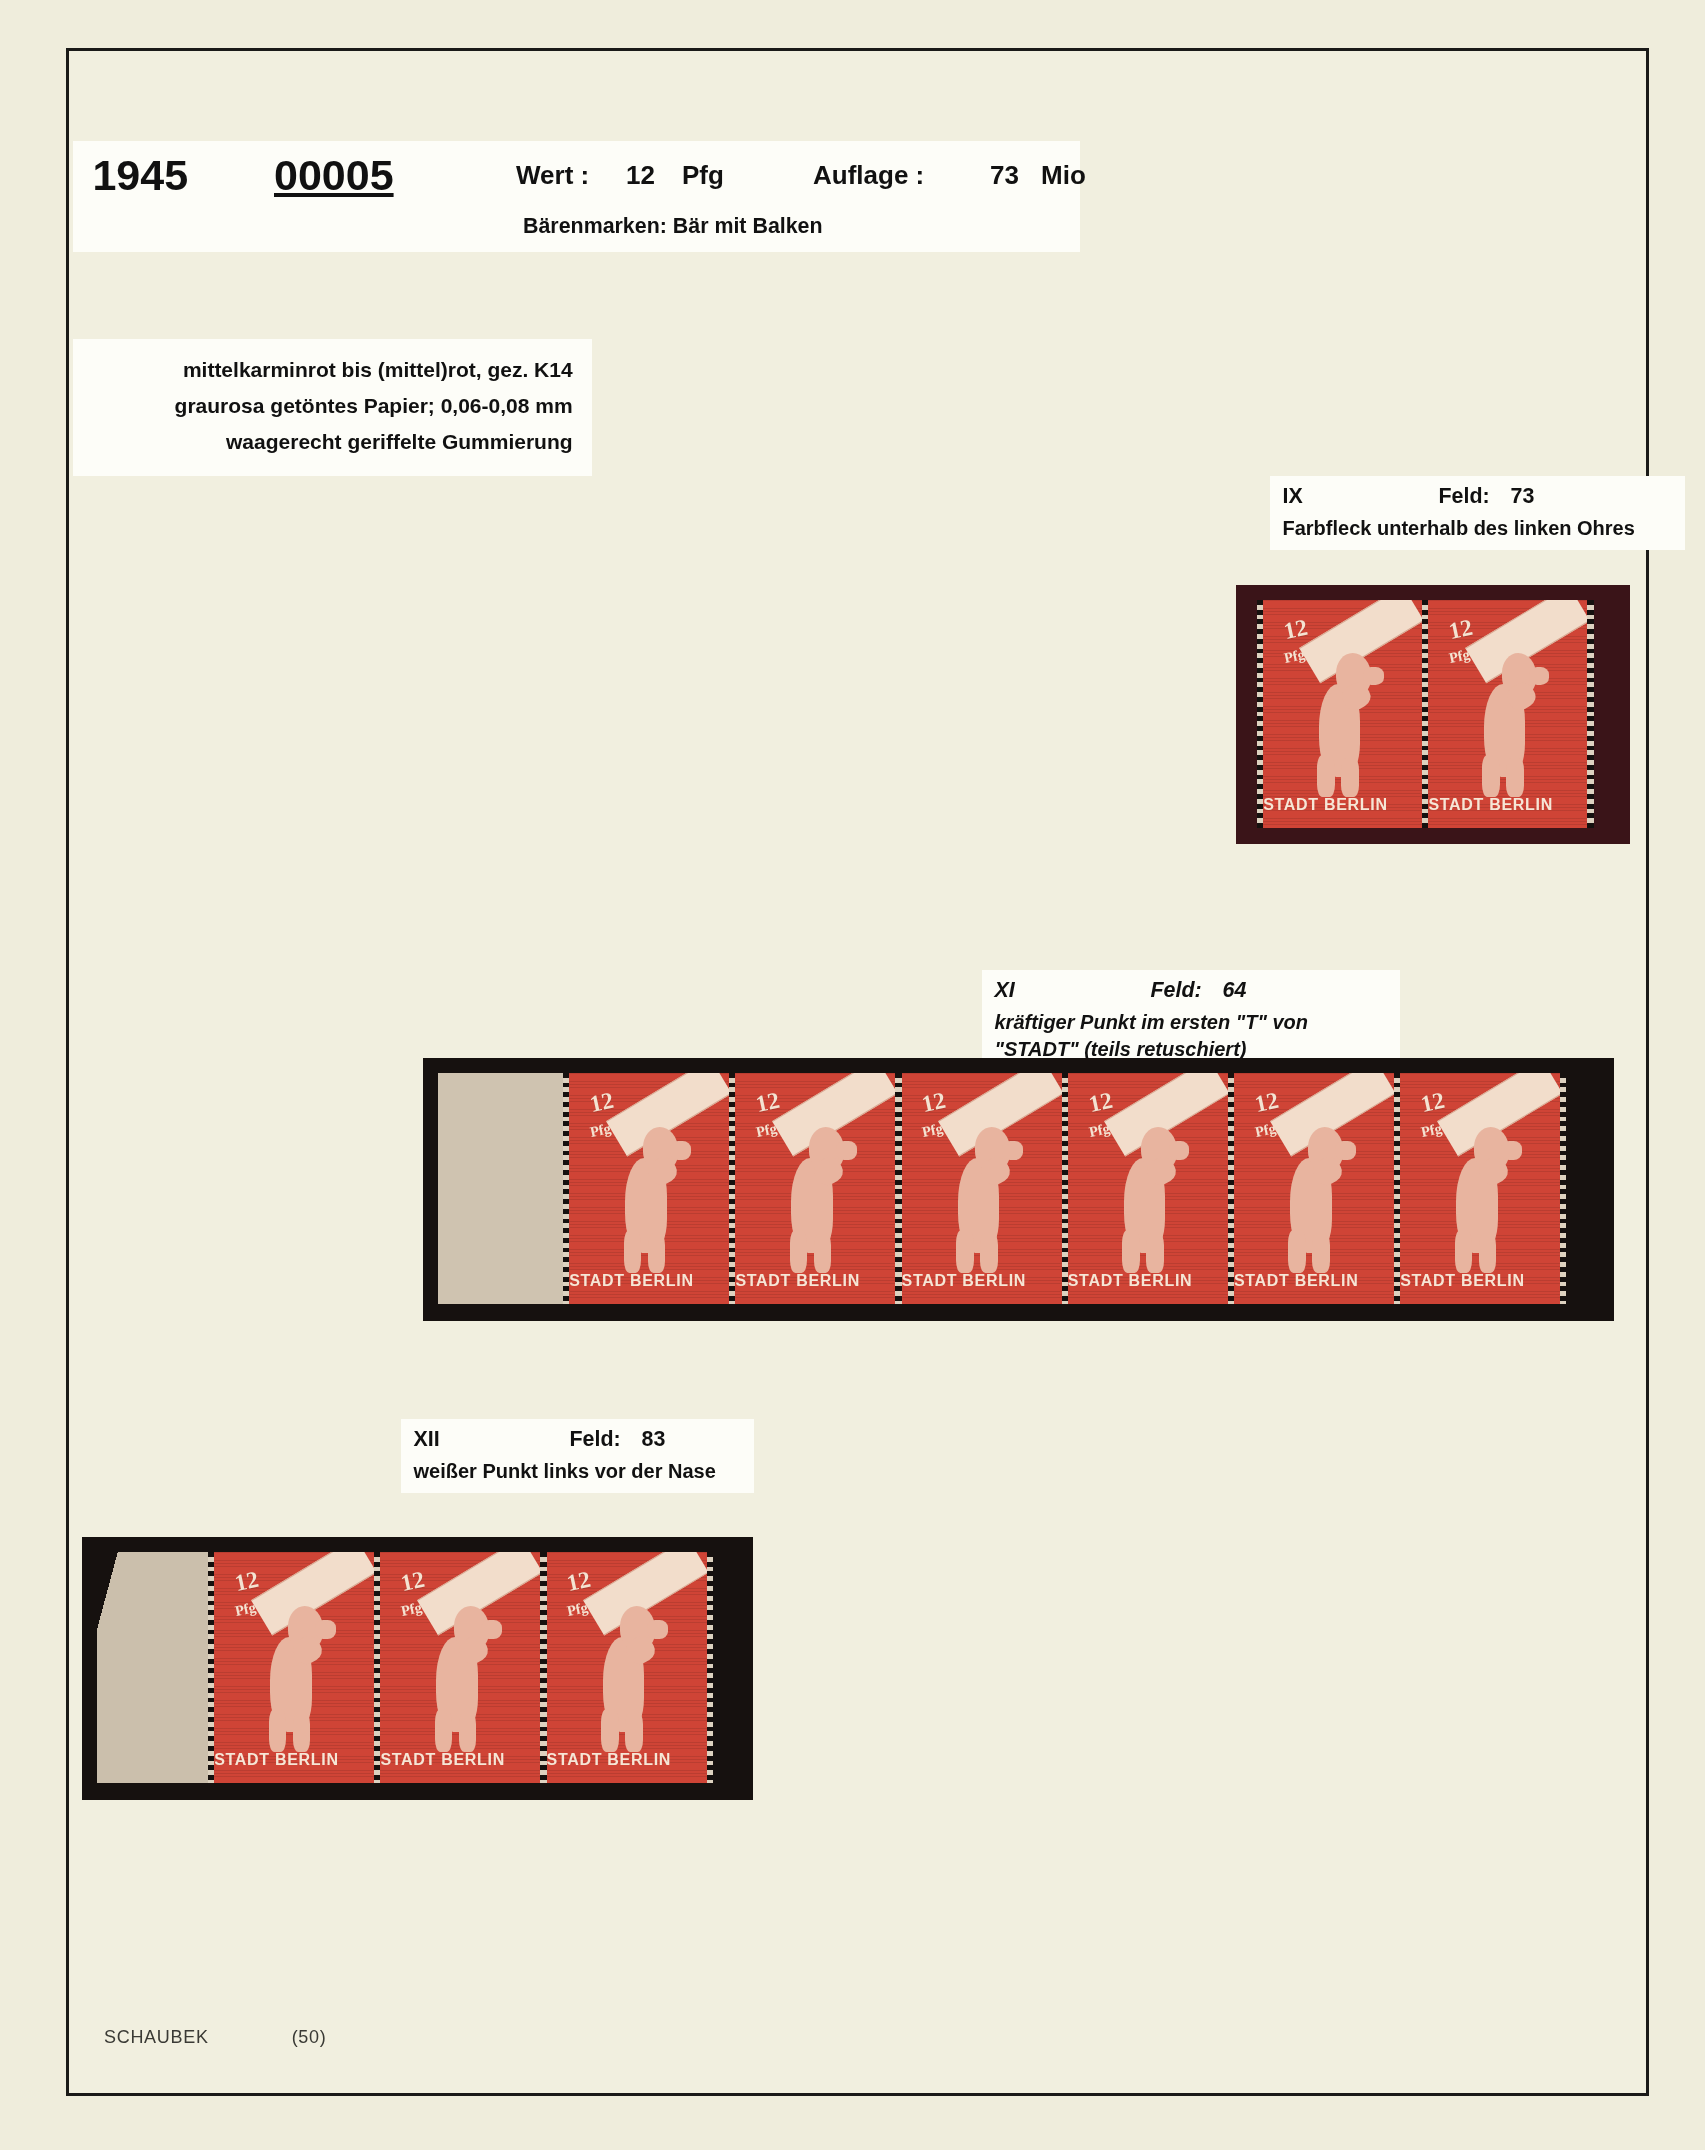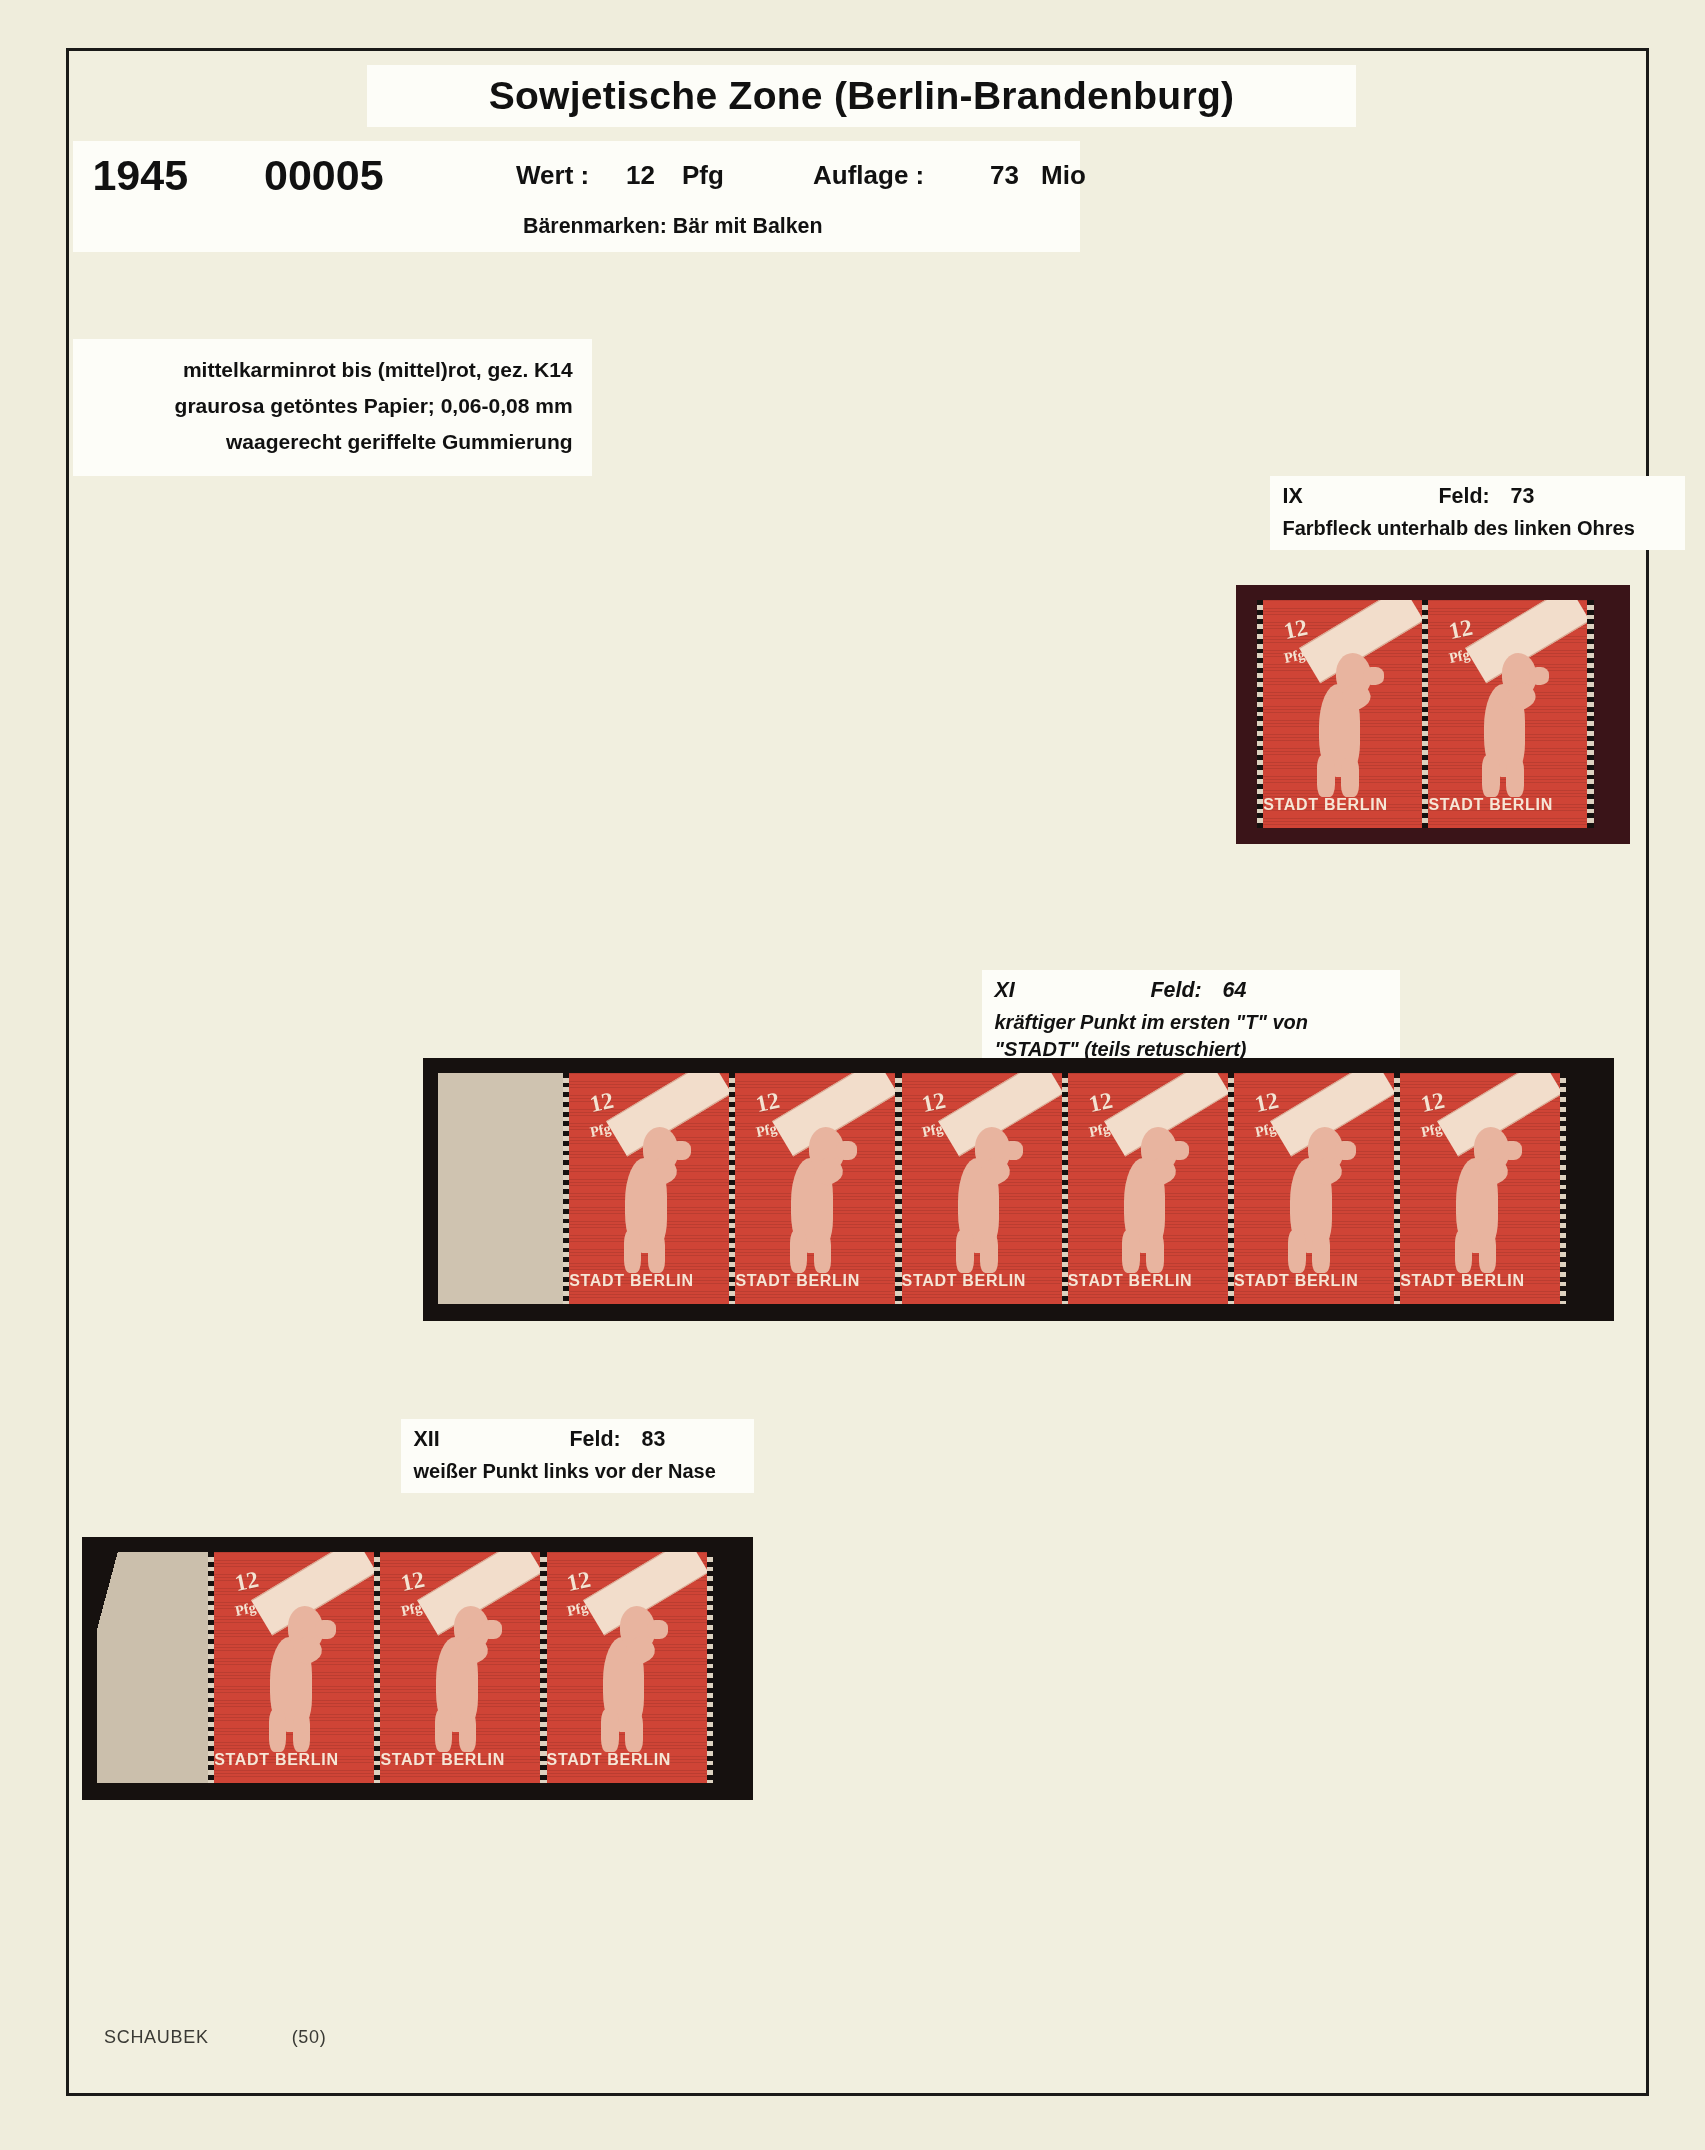--- a/index.html
+++ b/index.html
@@ -63,22 +63,22 @@
     position: absolute;
     left: 0; top: 0; width: 100%; height: 66px;
   }
   .hl-year {
     position: absolute;
     left: 19.4px; top: 9.7px;
     font-size: 43px; font-weight: bold;
   }
   .hl-num {
     position: absolute;
-    left: 191px; top: 9.7px;
-    font-size: 43px; font-weight: bold;
+    left: 201px; top: 9.7px;
+    font-size: 43px; font-weight: bold; text-decoration: underline;
   }
   .hl-wert-label {
     position: absolute;
     left: 443px; top: 18.7px;
     font-size: 26px; font-weight: bold;
   }
   .hl-wert-val {
     position: absolute;
     left: 553px; top: 18.7px;
     font-size: 26px; font-weight: bold;
@@ -345,23 +345,20 @@
   .footer .pg {
     margin-left: 83px;
   }
 </style>
 </head>
 <body>
 
 <div class="page">
   <div class="sheet-border"></div>
 
-  <div class="label title-box">
-    <span class="t">Sowjetische Zone (Berlin-Brandenburg)</span>
-  </div>
 
   <div class="label headline-box">
     <div class="headline-row1">
       <span class="hl-year">1945</span>
       <span class="hl-num">00005</span>
       <span class="hl-wert-label">Wert :</span>
       <span class="hl-wert-val">12</span>
       <span class="hl-wert-unit">Pfg</span>
       <span class="hl-aufl-label">Auflage :</span>
       <span class="hl-aufl-val">73</span>

